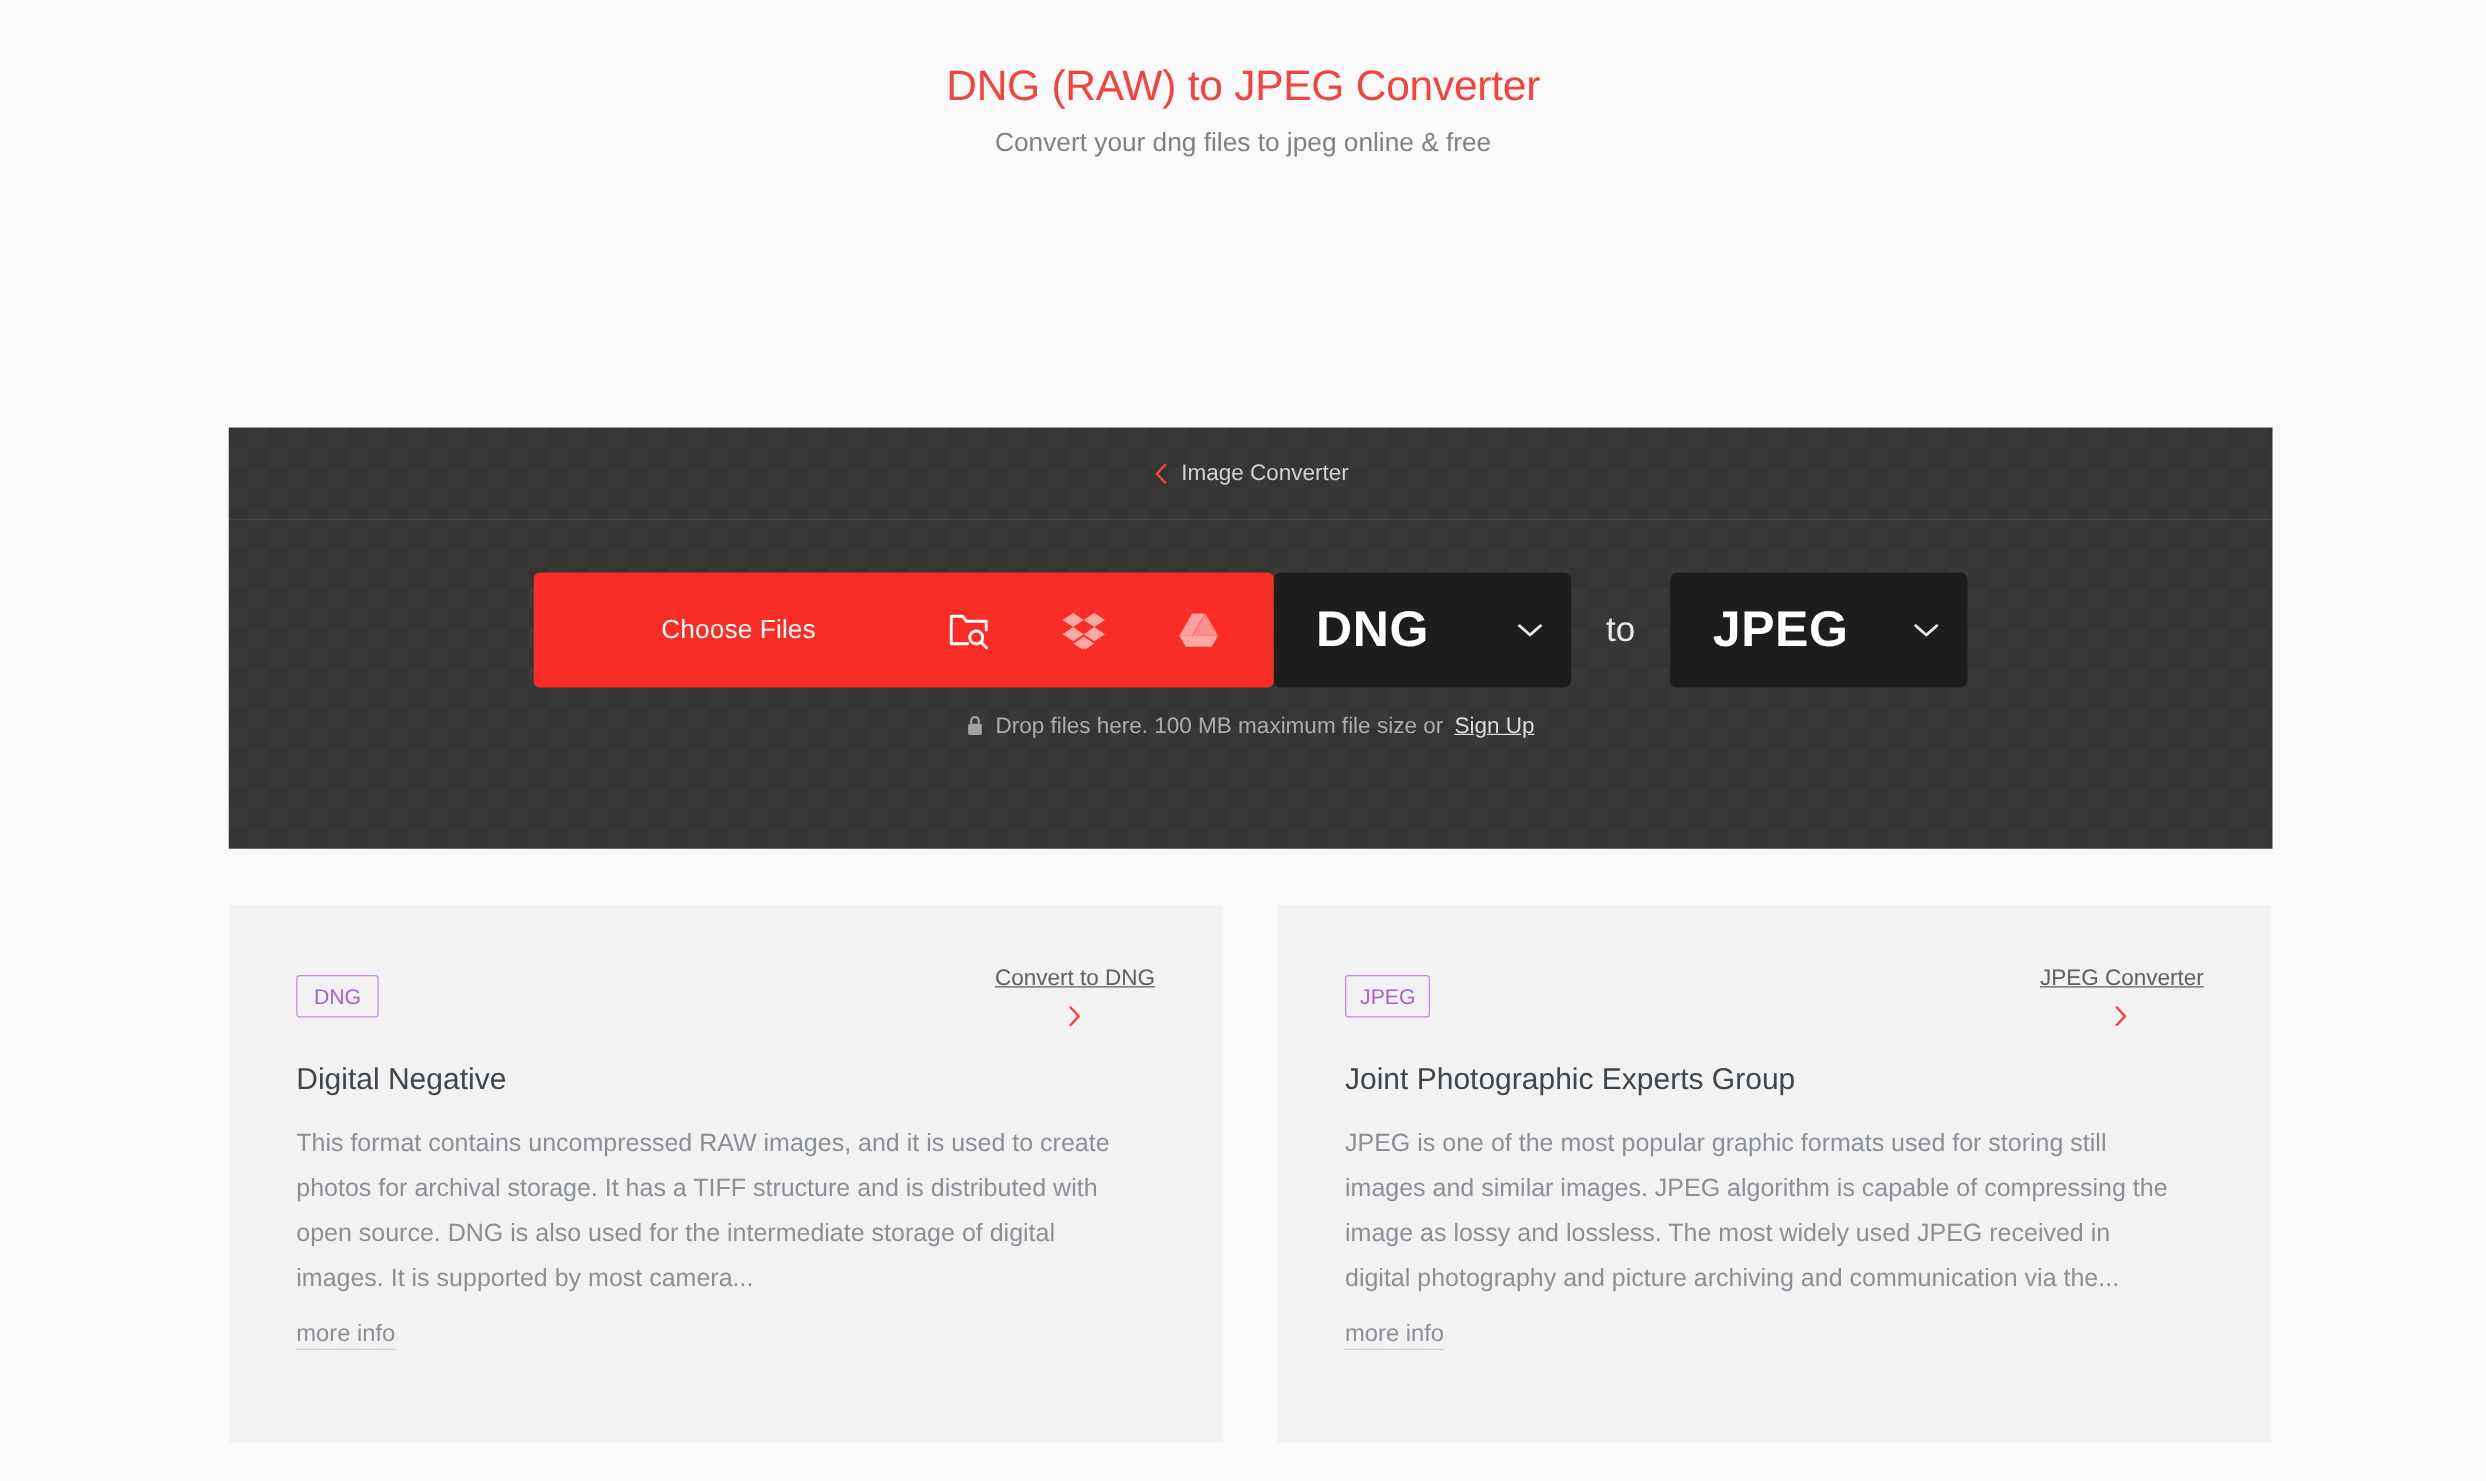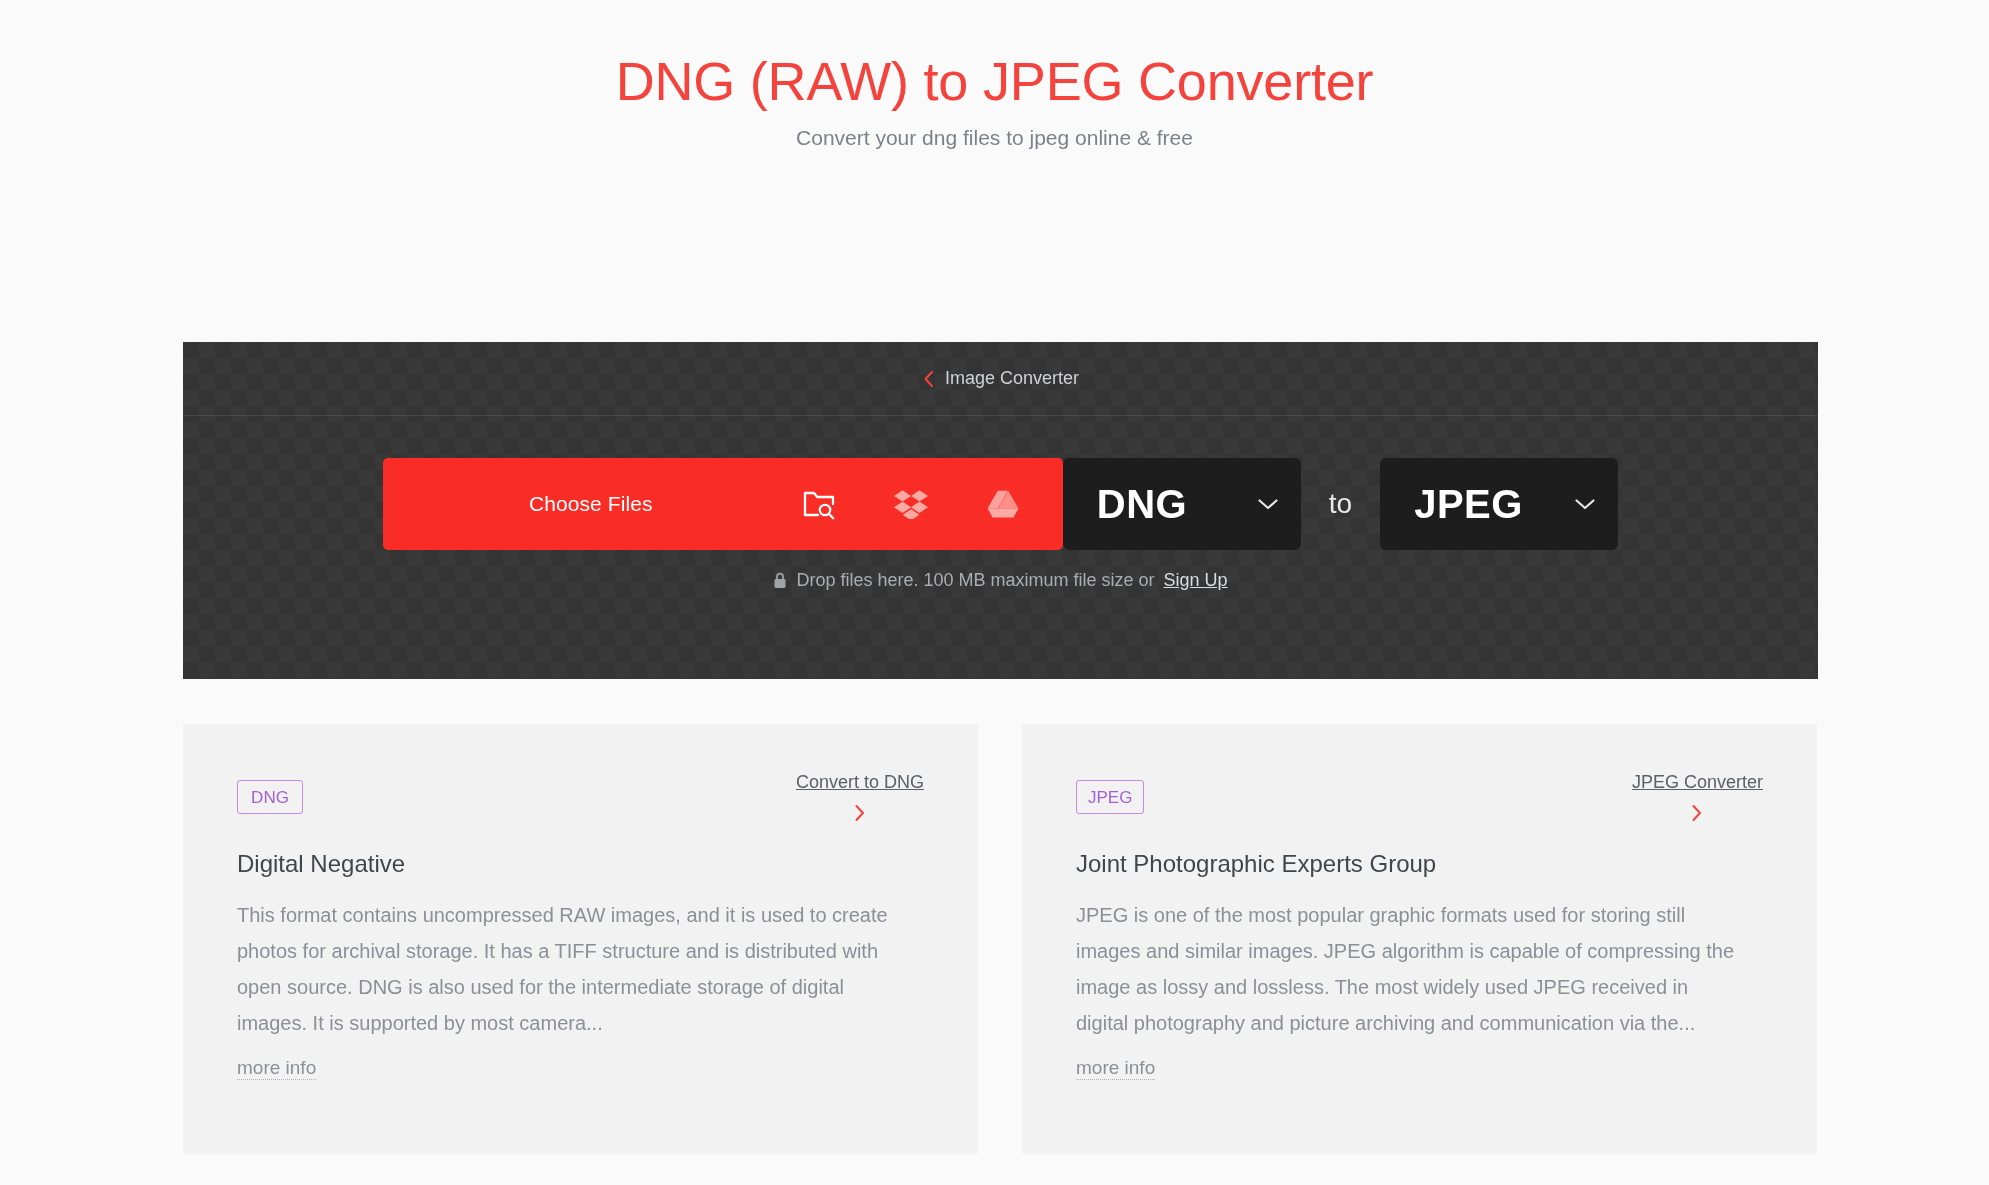--- a/index.html
+++ b/index.html
@@ -17,21 +17,21 @@
     -webkit-font-smoothing: antialiased;
   }
 
   
   .page-head {
     padding-top: 50px;
     text-align: center;
   }
 
   .page-title {
-    font-size: 54px;
+    font-size: 34px;
     font-weight: 400;
     color: #f4433c;
     letter-spacing: -0.2px;
     line-height: 1.15;
   }
 
   .page-subtitle {
     margin-top: 12px;
     font-size: 21px;
     font-weight: 400;
@@ -80,21 +80,21 @@
   
   .control-row {
     height: 176px;
     display: flex;
     align-items: center;
     justify-content: center;
     gap: 0;
   }
 
   .choose-files-btn {
-    width: 680px;
+    width: 592px;
     height: 92px;
     background: #fa2c26;
     border-radius: 5px;
     display: flex;
     align-items: center;
     cursor: pointer;
     border: none;
     position: relative;
   }
 

